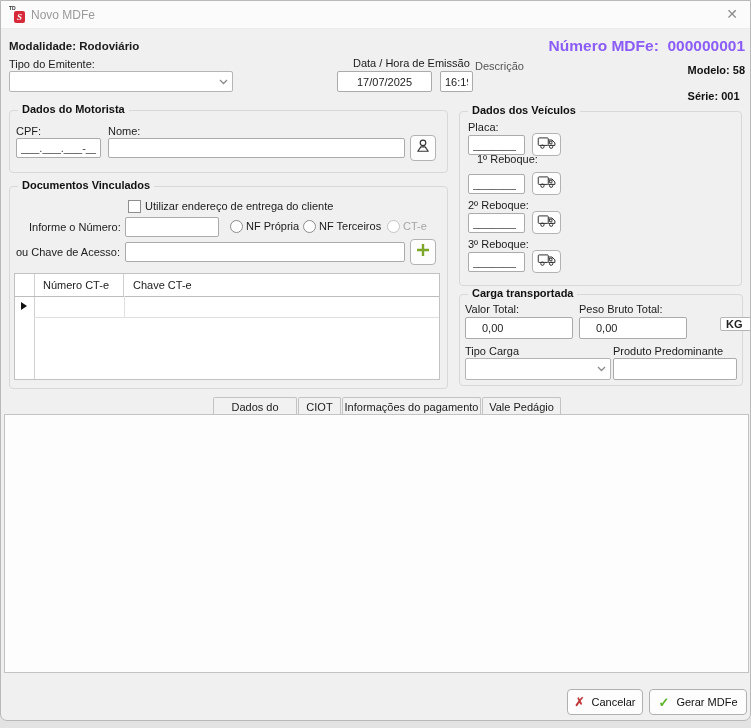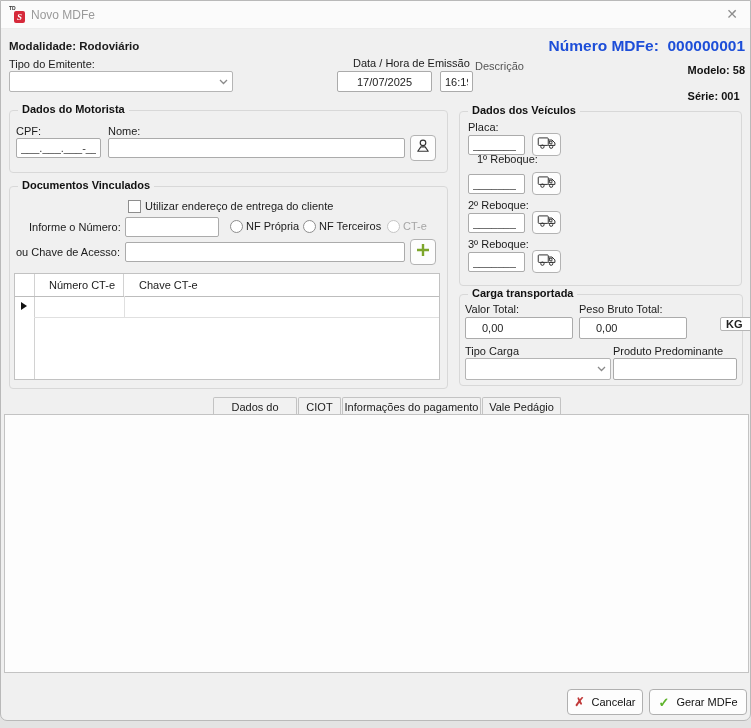--- a/index.html
+++ b/index.html
@@ -34,41 +34,41 @@
                  font-size:11px;color:#111;}
   .combo-classic .txt{position:absolute;left:4px;top:50%;transform:translateY(-50%);}
   .combo-classic .dbtn{position:absolute;right:0;top:0;bottom:0;width:17px;border-left:1px solid #9a9a9a;background:#f6f6f6;
                        display:flex;align-items:center;justify-content:center;}
   .tri-down{width:0;height:0;border-left:3.5px solid transparent;border-right:3.5px solid transparent;border-top:4.5px solid #222;}
   .checkbox{position:absolute;width:13px;height:13px;background:#fff;border:1px solid #8e8e8e;box-sizing:border-box;}
   .radio{position:absolute;width:13px;height:13px;background:#fff;border:1px solid #8e8e8e;border-radius:50%;box-sizing:border-box;}
   .radio.disabled{border-color:#c6c6c6;}
   .grid{position:absolute;background:#fff;border:1px solid #c2c2c2;box-sizing:border-box;}
   .grid .hrow{position:absolute;left:0;top:0;right:0;height:22px;border-bottom:1px solid #bdbdbd;}
-  .grid .hcell{position:absolute;top:0;height:22px;line-height:22px;font-size:11px;color:#1b1b1b;padding-left:15px;
+  .grid .hcell{position:absolute;top:0;height:22px;line-height:22px;font-size:11px;color:#1b1b1b;padding-left:9px;
                border-right:1px solid #d2d2d2;box-sizing:border-box;}
   .grid .selcol{position:absolute;left:0;top:0;bottom:0;width:19px;border-right:1px solid #d2d2d2;}
   .grid .drow{position:absolute;left:19px;top:22px;right:0;height:21px;border-bottom:1px solid #e0e0e0;}
   .grid .dcell-border{position:absolute;top:22px;height:21px;border-right:1px solid #e0e0e0;}
   .tri-right{width:0;height:0;border-top:4.5px solid transparent;border-bottom:4.5px solid transparent;border-left:6px solid #111;}
   .tab{position:absolute;box-sizing:border-box;font-size:11px;color:#1b1b1b;text-align:center;
        border:1px solid #c3c3c3;border-bottom:none;background:#f1f1f1;border-radius:2px 2px 0 0;}
   .tab.active{background:#fdfdfd;z-index:3;font-size:11px;}
   .tabpanel{position:absolute;background:#fdfdfd;border:1px solid #c3c3c3;box-sizing:border-box;z-index:1;}
   .textarea{position:absolute;background:#fff;border:1px solid #c9c9c9;box-sizing:border-box;}
   .vscroll{position:absolute;right:0;top:0;bottom:0;width:17px;background:#f1f1f1;border-left:1px solid #dcdcdc;}
   .vscroll .up,.vscroll .down{position:absolute;left:0;width:100%;height:17px;display:flex;align-items:center;justify-content:center;}
   .vscroll .up{top:0;} .vscroll .down{bottom:0;}
   .tri-up-s{width:0;height:0;border-left:4px solid transparent;border-right:4px solid transparent;border-bottom:5px solid #a6a6a6;}
   .tri-down-s{width:0;height:0;border-left:4px solid transparent;border-right:4px solid transparent;border-top:5px solid #a6a6a6;}
   .btn{position:absolute;background:#fdfdfd;border:1px solid #b0b0b0;border-radius:4px;box-sizing:border-box;
        display:flex;align-items:center;justify-content:center;gap:7px;font-size:11px;color:#111;cursor:default;}
   .glyph-red{color:#c13a3a;font-weight:bold;font-size:12px;}
   .glyph-green{color:#5eb32c;font-weight:bold;font-size:13px;}
-  .num-title{position:absolute;font-weight:bold;font-size:15.5px;color:#1d4ed8;white-space:pre;}
+  .num-title{position:absolute;font-weight:bold;font-size:15.5px;color:#8b5cf6;white-space:pre;}
   .ms-row{position:absolute;display:flex;gap:14px;font-size:11px;font-weight:bold;color:#111;flex-direction:column;}
 </style>
 </head>
 <body>
 
 <div class="window">
 
   <div class="titlebar">
     <div class="app-icon">
       <span class="td">TD</span>

